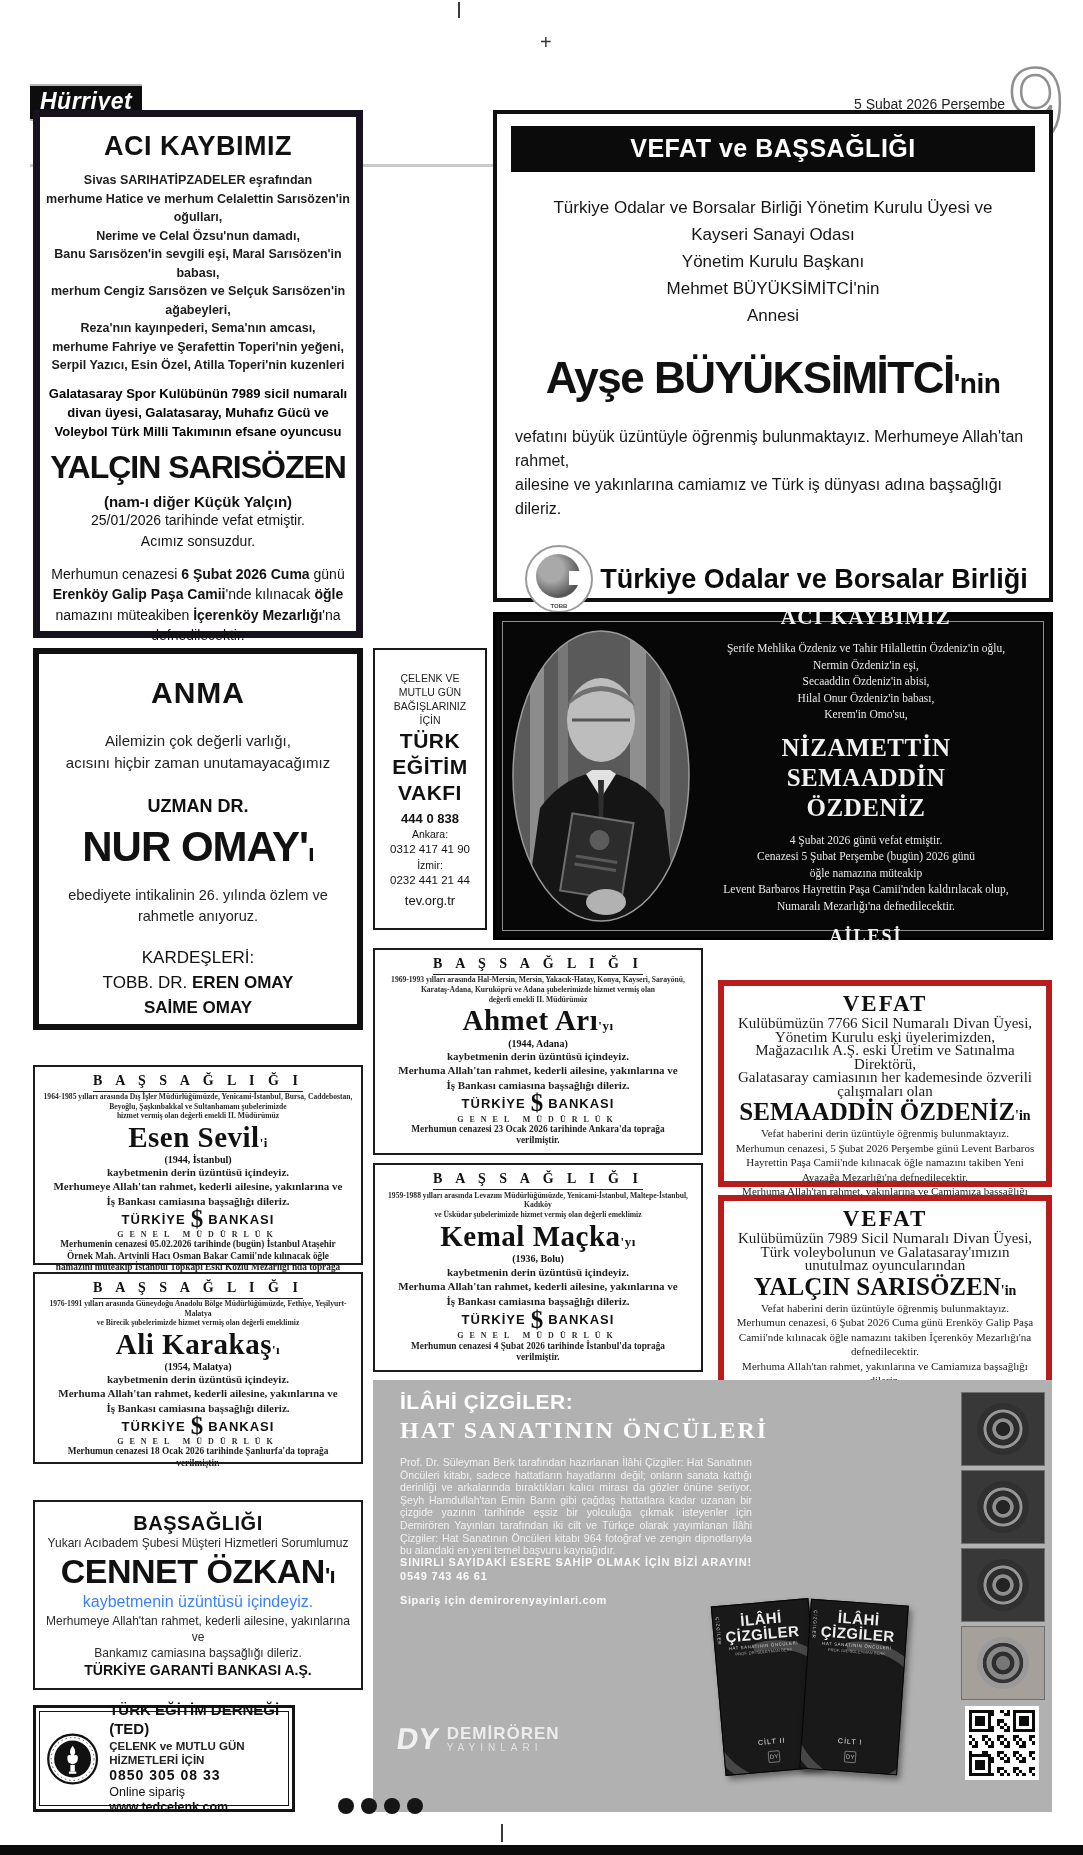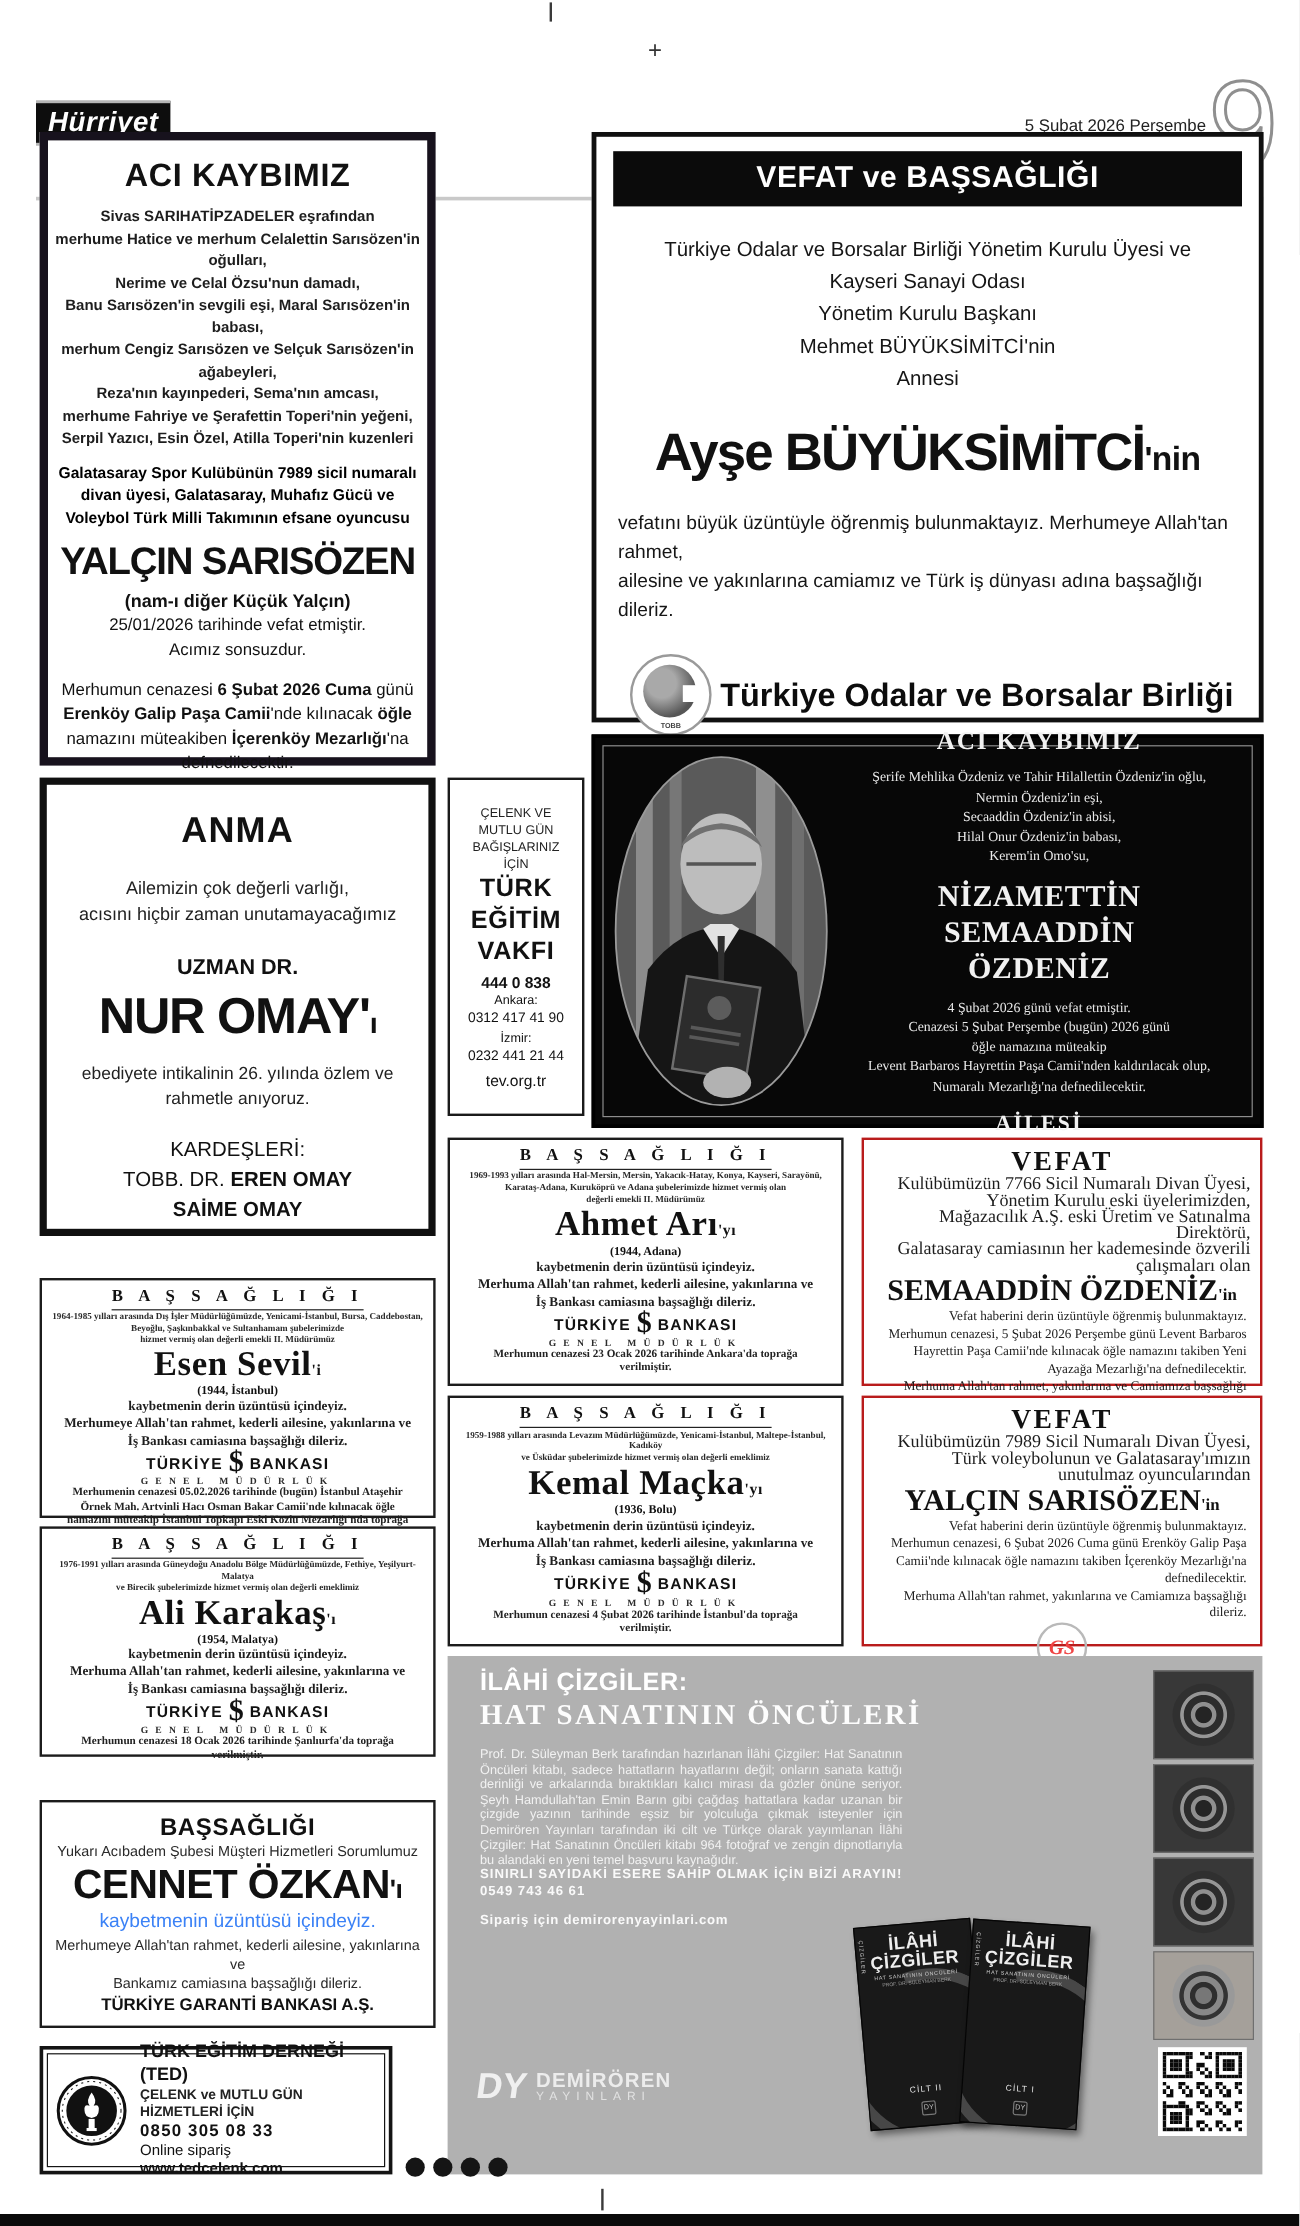--- a/index.html
+++ b/index.html
@@ -95,22 +95,22 @@
   .ib-logorow .w{font-size:13px;font-weight:700;letter-spacing:1px;}
   .ib-glyph{font-family:"Liberation Serif",serif;font-size:25px;font-weight:700;line-height:22px;}
   .ib-dept{font-size:8px;letter-spacing:6px;color:#2c2c2c;font-weight:700;}
   .ib-foot{font-size:9.3px;line-height:11.5px;font-weight:700;text-align:center;color:#222;max-width:96%;}
   #boxF{left:373px;top:948px;width:330px;height:207px;}
   #boxG{left:373px;top:1163px;width:330px;height:209px;}
   #boxH{left:33px;top:1065px;width:330px;height:200px;}
   #boxI{left:33px;top:1272px;width:330px;height:192px;}
 
   
-  .gbox{border:2px solid #b91c1c;display:flex;flex-direction:column;align-items:center;
-        justify-content:space-evenly;padding:5px 8px;font-family:"Liberation Serif",serif;text-align:right;}
+  .gbox{border:6px solid #b91c1c;display:flex;flex-direction:column;align-items:center;
+        justify-content:space-evenly;padding:5px 8px;font-family:"Liberation Serif",serif;text-align:center;margin-top:32px;}
   .g-title{font-size:23px;font-weight:700;letter-spacing:2px;}
   .g-fine{font-size:15px;line-height:13.5px;color:#1c1c1c;}
   .g-name{font-size:25px;font-weight:700;white-space:nowrap;}
   .g-name .sfx{font-size:14px;}
   .g-body{font-size:11px;line-height:14.5px;color:#1c1c1c;max-width:98%;}
   .gs-logo{width:38px;height:38px;border:2px solid #b9b9b9;border-radius:50%;display:flex;align-items:center;justify-content:center;
            color:#ef4444;font-family:"Liberation Serif",serif;font-style:italic;font-weight:700;font-size:17px;}
   .gs-cap{font-family:"Liberation Sans",sans-serif;font-size:8px;font-weight:700;line-height:9.5px;color:#3c3c3c;}
   #boxJ{left:718px;top:948px;width:334px;height:207px;}
   #boxK{left:718px;top:1163px;width:334px;height:209px;}
@@ -120,21 +120,21 @@
         display:flex;flex-direction:column;align-items:center;justify-content:space-evenly;padding:8px 6px;text-align:center;}
   #boxL .l-title{font-size:20px;font-weight:700;letter-spacing:.5px;}
   #boxL .l-sub{font-size:12px;color:#2a2a2a;}
   #boxL .l-name{font-size:34px;font-weight:700;letter-spacing:-.5px;white-space:nowrap;}
   #boxL .l-name .sfx{font-size:22px;}
   #boxL .l-b1{font-size:16px;color:#3b82f6;}
   #boxL .l-b2{font-size:12px;line-height:16px;color:#2a2a2a;}
   #boxL .l-sig{font-size:14px;font-weight:700;}
 
   
-  #boxM{left:33px;top:1705px;width:294px;height:107px;border:3px solid #141414;outline:1px solid #141414;outline-offset:-7px;
+  #boxM{left:33px;top:1705px;width:262px;height:107px;border:3px solid #141414;outline:1px solid #141414;outline-offset:-7px;
         display:flex;align-items:center;gap:10px;padding:0 10px;}
   #boxM .m-col{display:flex;flex-direction:column;line-height:1.25;}
   #boxM .m-l1{font-size:15px;font-weight:700;}
   #boxM .m-l2{font-size:11.5px;font-weight:700;color:#222;}
   #boxM .m-l3{font-size:14px;font-weight:700;letter-spacing:1px;}
   #boxM .m-l4{font-size:12.5px;}
   #boxM .m-l4 b{font-weight:700;}
 
   
   #ad{left:373px;top:1380px;width:679px;height:432px;background:#b1b1b1;padding-left:35px;}

